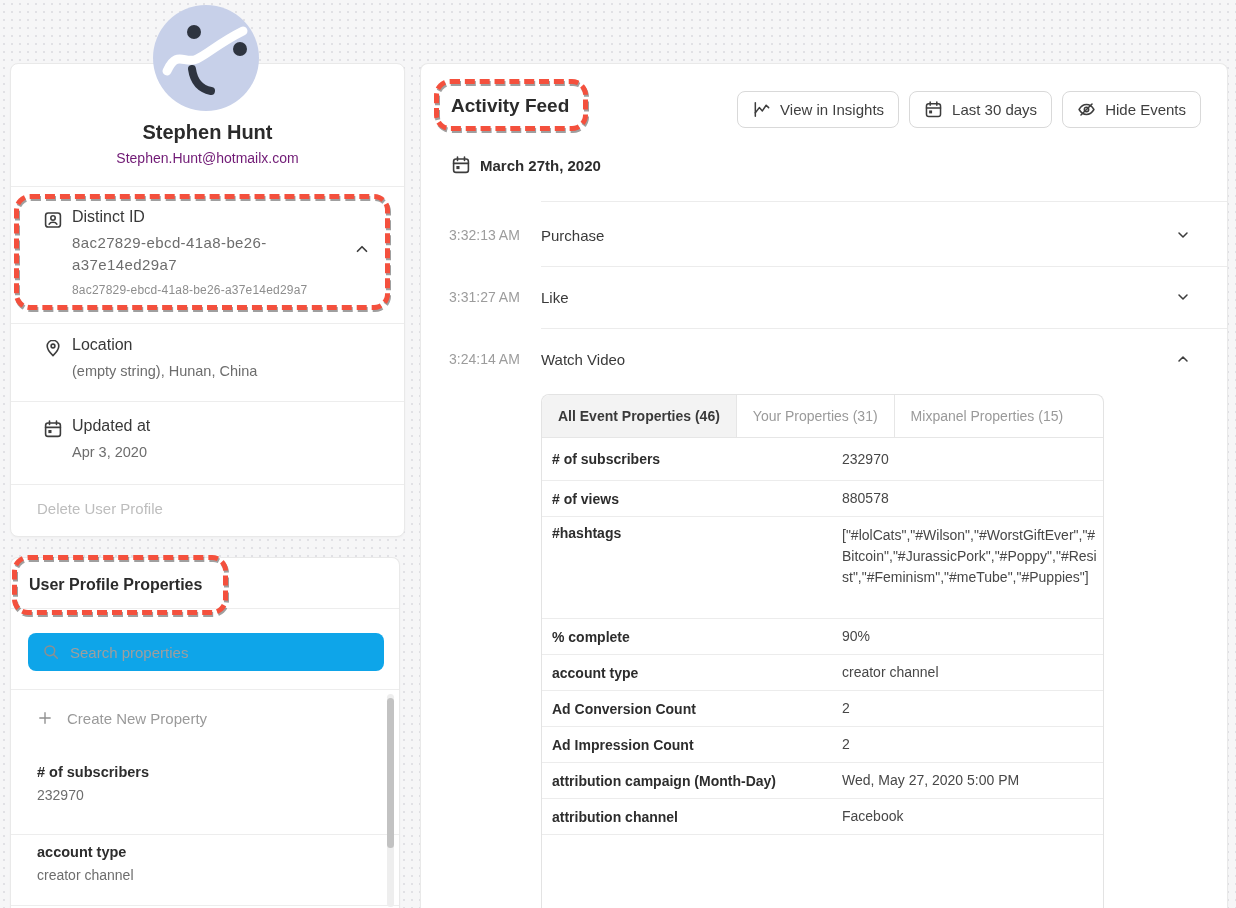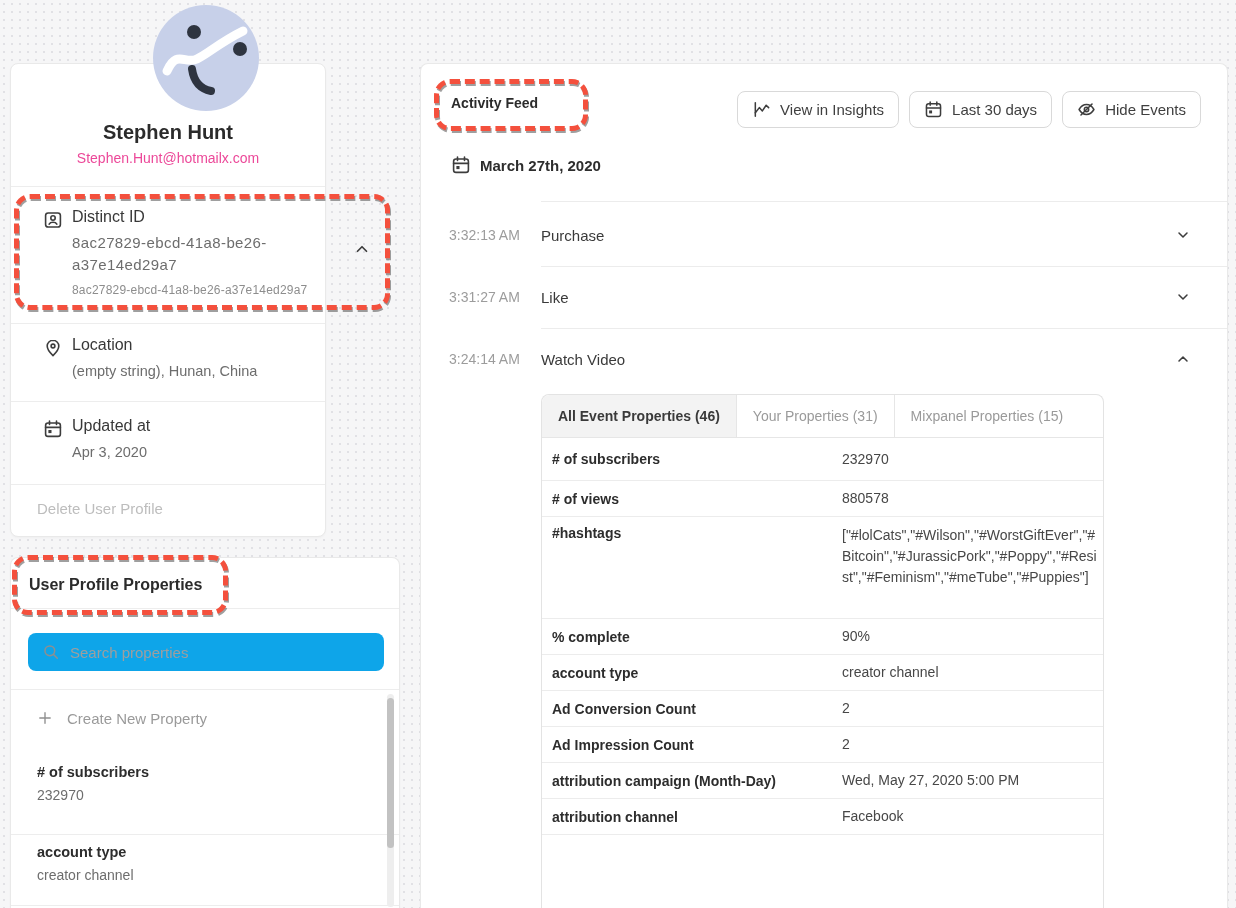--- a/index.html
+++ b/index.html
@@ -13,26 +13,26 @@
     position:relative; width:1236px; height:908px; overflow:hidden;
     background-color:#f6f6f7;
     background-image:radial-gradient(#e1e1e5 1px, transparent 1.2px);
     background-size:8px 8px;
   }
   .card {
     position:absolute; background:#fff; border:1px solid #e9e9e9;
     border-radius:8px; box-shadow:0 1px 2px rgba(0,0,0,0.03);
   }
   
-  .profile-card { left:10px; top:63px; width:316px; height:474px; }
+  .profile-card { left:10px; top:63px; width:395px; height:474px; }
   .avatar { position:absolute; left:142px; top:-59px; width:106px; height:106px; }
   .profile-name { position:absolute; top:57px; left:0; right:0; text-align:center;
     font-size:20px; font-weight:700; color:#2b2b2b; }
   .profile-email { position:absolute; top:86px; left:0; right:0; text-align:center;
-    font-size:14px; color:#ec4899; }
+    font-size:14px; color:#701a75; }
   .hr { position:absolute; left:0; right:0; height:1px; background:#ededed; }
   .p-hr1{ top:122px; } .p-hr2{ top:259px; } .p-hr3{ top:337px; } .p-hr4{ top:420px; }
   .sec-icon { position:absolute; width:20px; height:20px; }
   .sec-label { position:absolute; left:61px; font-size:16px; color:#383838; }
   .sec-value { position:absolute; left:61px; font-size:14.5px; color:#6d6d6d; }
   .di-icon { left:32px; top:146px; }
   .di-label { top:144px; }
   .di-value { top:168px; width:248px; line-height:22px; font-size:15px; letter-spacing:0.4px; }
   .di-caret { position:absolute; left:342px; top:176px; width:18px; height:18px; cursor:pointer; }
   .di-small { position:absolute; left:61px; top:219px; font-size:12px; color:#8d8d8d; letter-spacing:0.2px; }
@@ -71,21 +71,21 @@
   .prop-item .pval { font-size:14px; color:#6d6d6d; margin-top:7px; }
   .prop-1 { top:74px; }
   .prop-2 { top:154px; }
   .pl-hr1 { top:144px; } .pl-hr2 { top:215px; }
   .scroll-track { position:absolute; right:5px; top:4px; bottom:2px; width:7px;
     background:#eeeeee; border-radius:4px; }
   .scroll-thumb { position:absolute; right:0; top:4px; width:7px; height:150px;
     background:#c2c2c2; border-radius:4px; cursor:grab; }
   
   .feed-card { left:420px; top:63px; width:808px; height:846px; border-bottom:none; border-radius:8px 8px 0 0; }
-  .feed-title { position:absolute; left:30px; top:31px; font-size:14px; font-weight:700; color:#2b2b2b; }
+  .feed-title { position:absolute; left:30px; top:31px; font-size:19px; font-weight:700; color:#2b2b2b; }
   .hl-feed { left:13px; top:15px; width:154px; height:52px; }
   .feed-buttons { position:absolute; right:26px; top:27px; display:flex; gap:10px; }
   .btn { display:flex; align-items:center; gap:9px; height:37px; padding:0 14px;
     background:#fff; border:1px solid #d9d9d9; border-radius:8px; font-size:15px;
     color:#3f3f3f; cursor:pointer; white-space:nowrap; }
   .btn svg { width:19px; height:19px; }
   .date-row { position:absolute; left:30px; top:91px; display:flex; align-items:center; gap:9px; }
   .date-row svg { width:20px; height:20px; }
   .date-text { font-size:15px; font-weight:700; color:#2d2d2d; }
   .f-hr { position:absolute; left:120px; right:0; height:1px; background:#ececec; }

